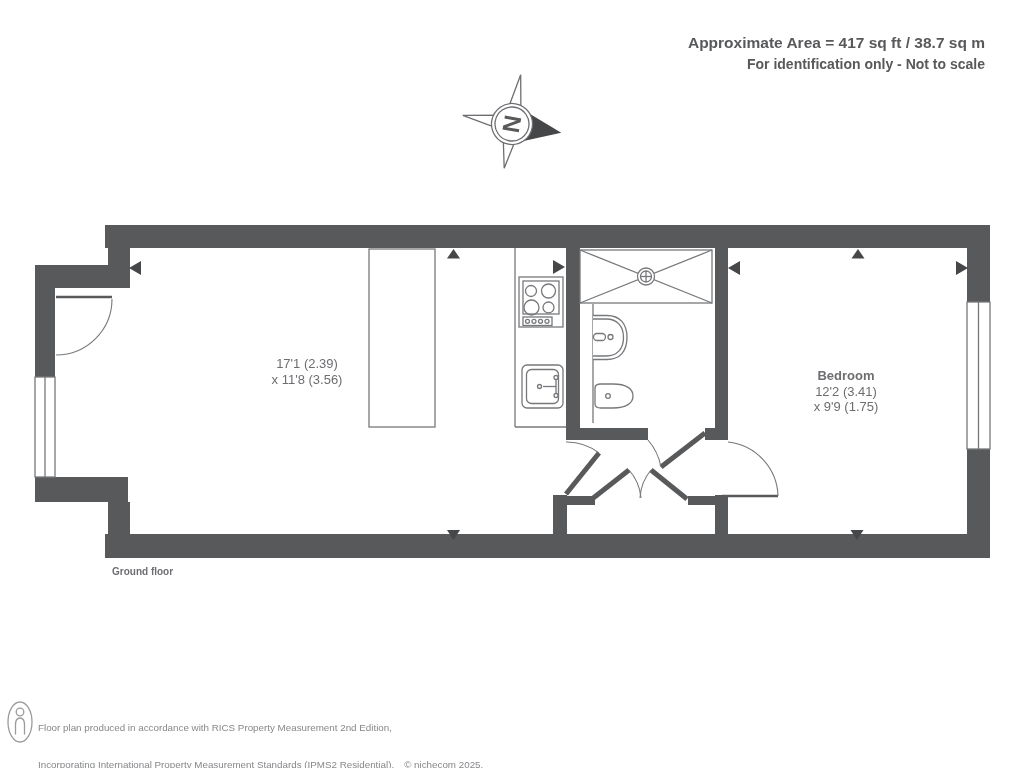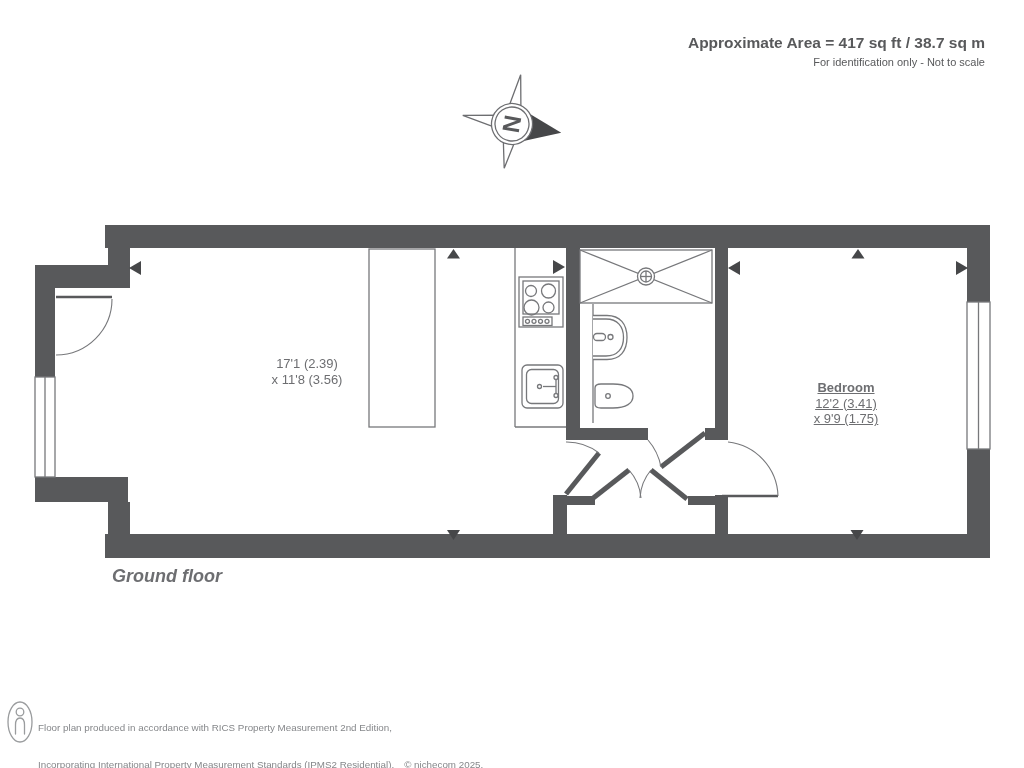--- a/index.html
+++ b/index.html
@@ -15,24 +15,24 @@
   .thinw{stroke:var(--line);fill:#fff;stroke-width:1.3px;}
   .arc{stroke:var(--line);fill:none;stroke-width:1.1px;}
   .leaf{stroke:var(--wall);stroke-width:5px;}
   .leaf2{stroke:var(--wall);stroke-width:2.4px;}
   .arrow{fill:var(--arrow);}
   .cpt{fill:#fff;stroke:#6D6E71;stroke-width:1.3px;}
   .cptf{fill:#464749;}
   .nletter{font:700 24px "Liberation Sans",sans-serif;fill:var(--wall);}
   .hdr{position:absolute;top:34px;right:39px;text-align:right;color:var(--wall);}
   .hdr .l1{font-size:15.5px;font-weight:700;}
-  .hdr .l2{font-size:11px;font-weight:400;margin-top:4px;}
+  .hdr .l2{font-size:14px;font-weight:700;margin-top:4px;}
   .roomlbl{position:absolute;text-align:center;color:var(--text);font-size:13px;line-height:15.5px;}
   .roomlbl .nm{font-weight:700;}
-  .floorlbl{position:absolute;left:112px;top:566px;font-size:18px;font-weight:700;color:var(--text);font-style:italic;}
+  .floorlbl{position:absolute;left:112px;top:566px;font-size:10px;font-weight:700;color:var(--text);}
   .footer{position:absolute;left:38px;top:698px;color:var(--footer);font-size:9.8px;line-height:12.2px;white-space:pre;}
   .footer .row{display:flex;}
   .footer .cpy{margin-left:10px;}
   #footer-icon{position:absolute;left:7px;top:700px;}
 </style>
 </head>
 <body>
 
 <div id="stage">
 
@@ -166,21 +166,21 @@
 
   <div class="hdr">
     <div class="l1">Approximate Area = 417 sq ft / 38.7 sq m</div>
     <div class="l2">For identification only - Not to scale</div>
   </div>
 
   <div class="roomlbl" style="left:197px;top:356px;width:220px;">
     <div>17'1 (2.39)</div>
     <div>x 11'8 (3.56)</div>
   </div>
-  <div class="roomlbl" style="left:746px;top:380px;width:200px;text-decoration:underline;">
+  <div class="roomlbl" style="left:746px;top:368px;width:200px;">
     <div class="nm">Bedroom</div>
     <div>12'2 (3.41)</div>
     <div>x 9'9 (1.75)</div>
   </div>
 
   <div class="floorlbl">Ground floor</div>
 
   <svg id="footer-icon" width="28" height="46" viewBox="0 0 28 46">
     <ellipse cx="13" cy="22" rx="12" ry="20" fill="none" stroke="#9A9C9E" stroke-width="1.3"></ellipse>
     <circle cx="13" cy="12" r="3.8" fill="none" stroke="#9A9C9E" stroke-width="1.3"></circle>

